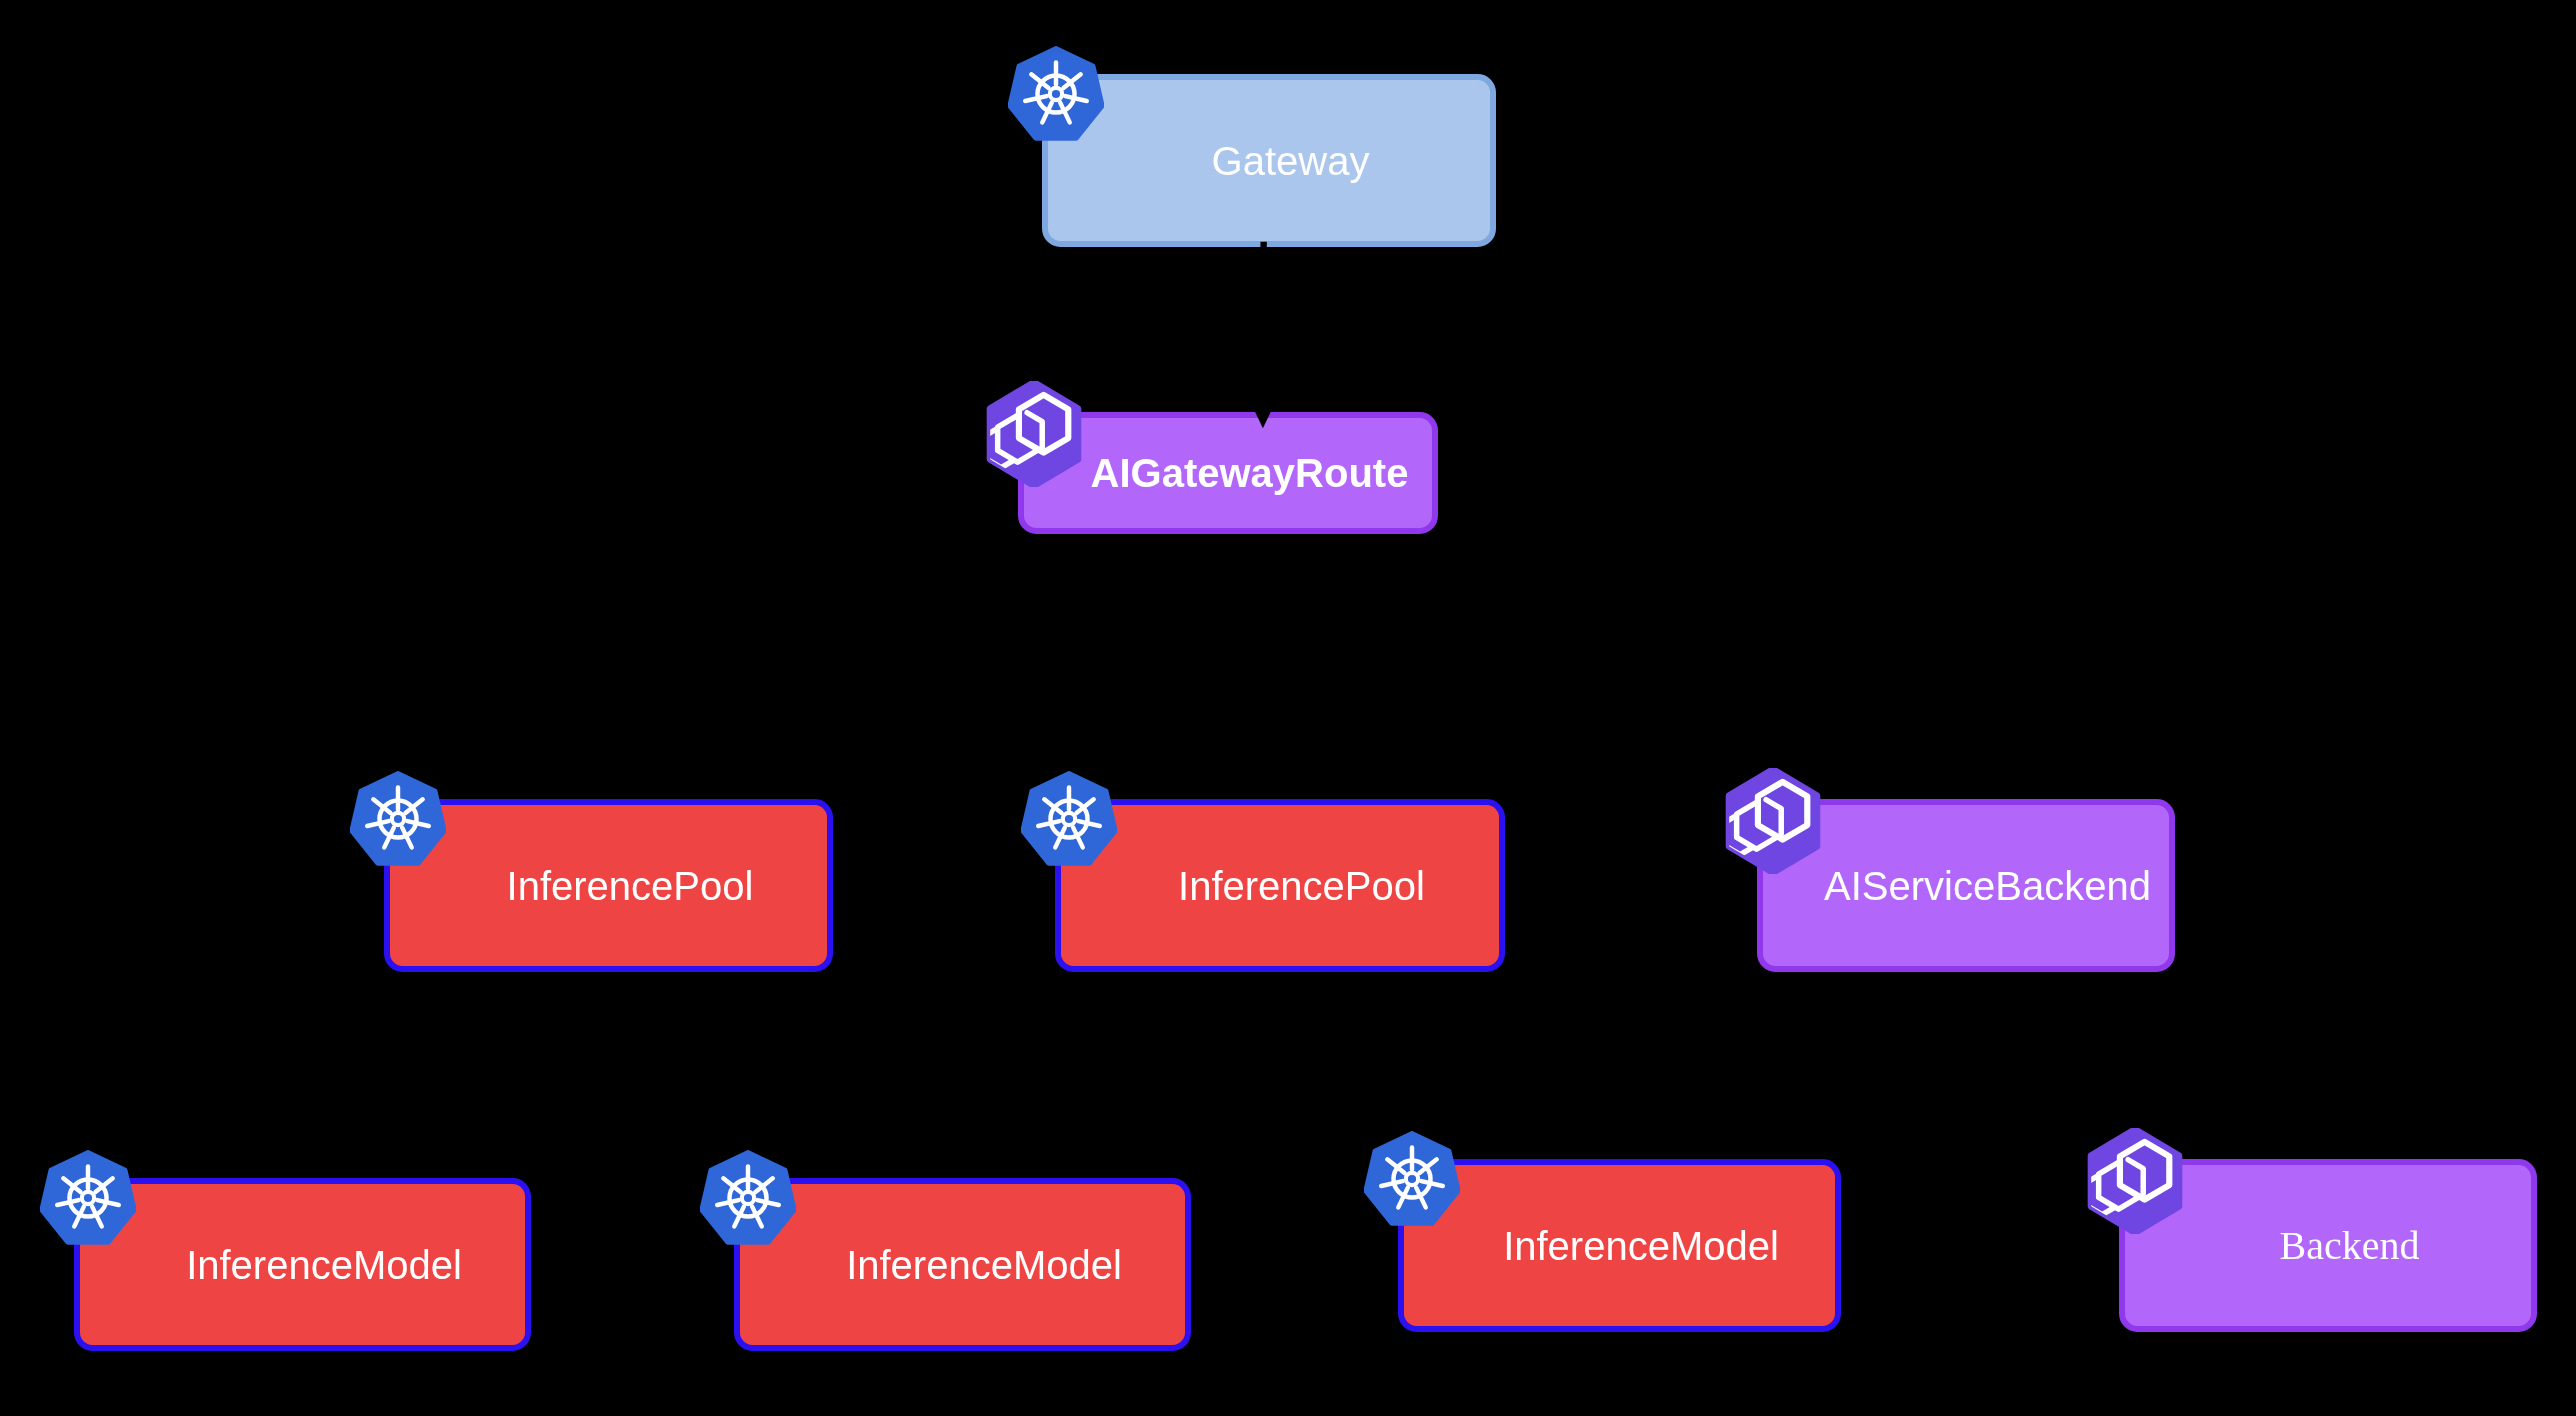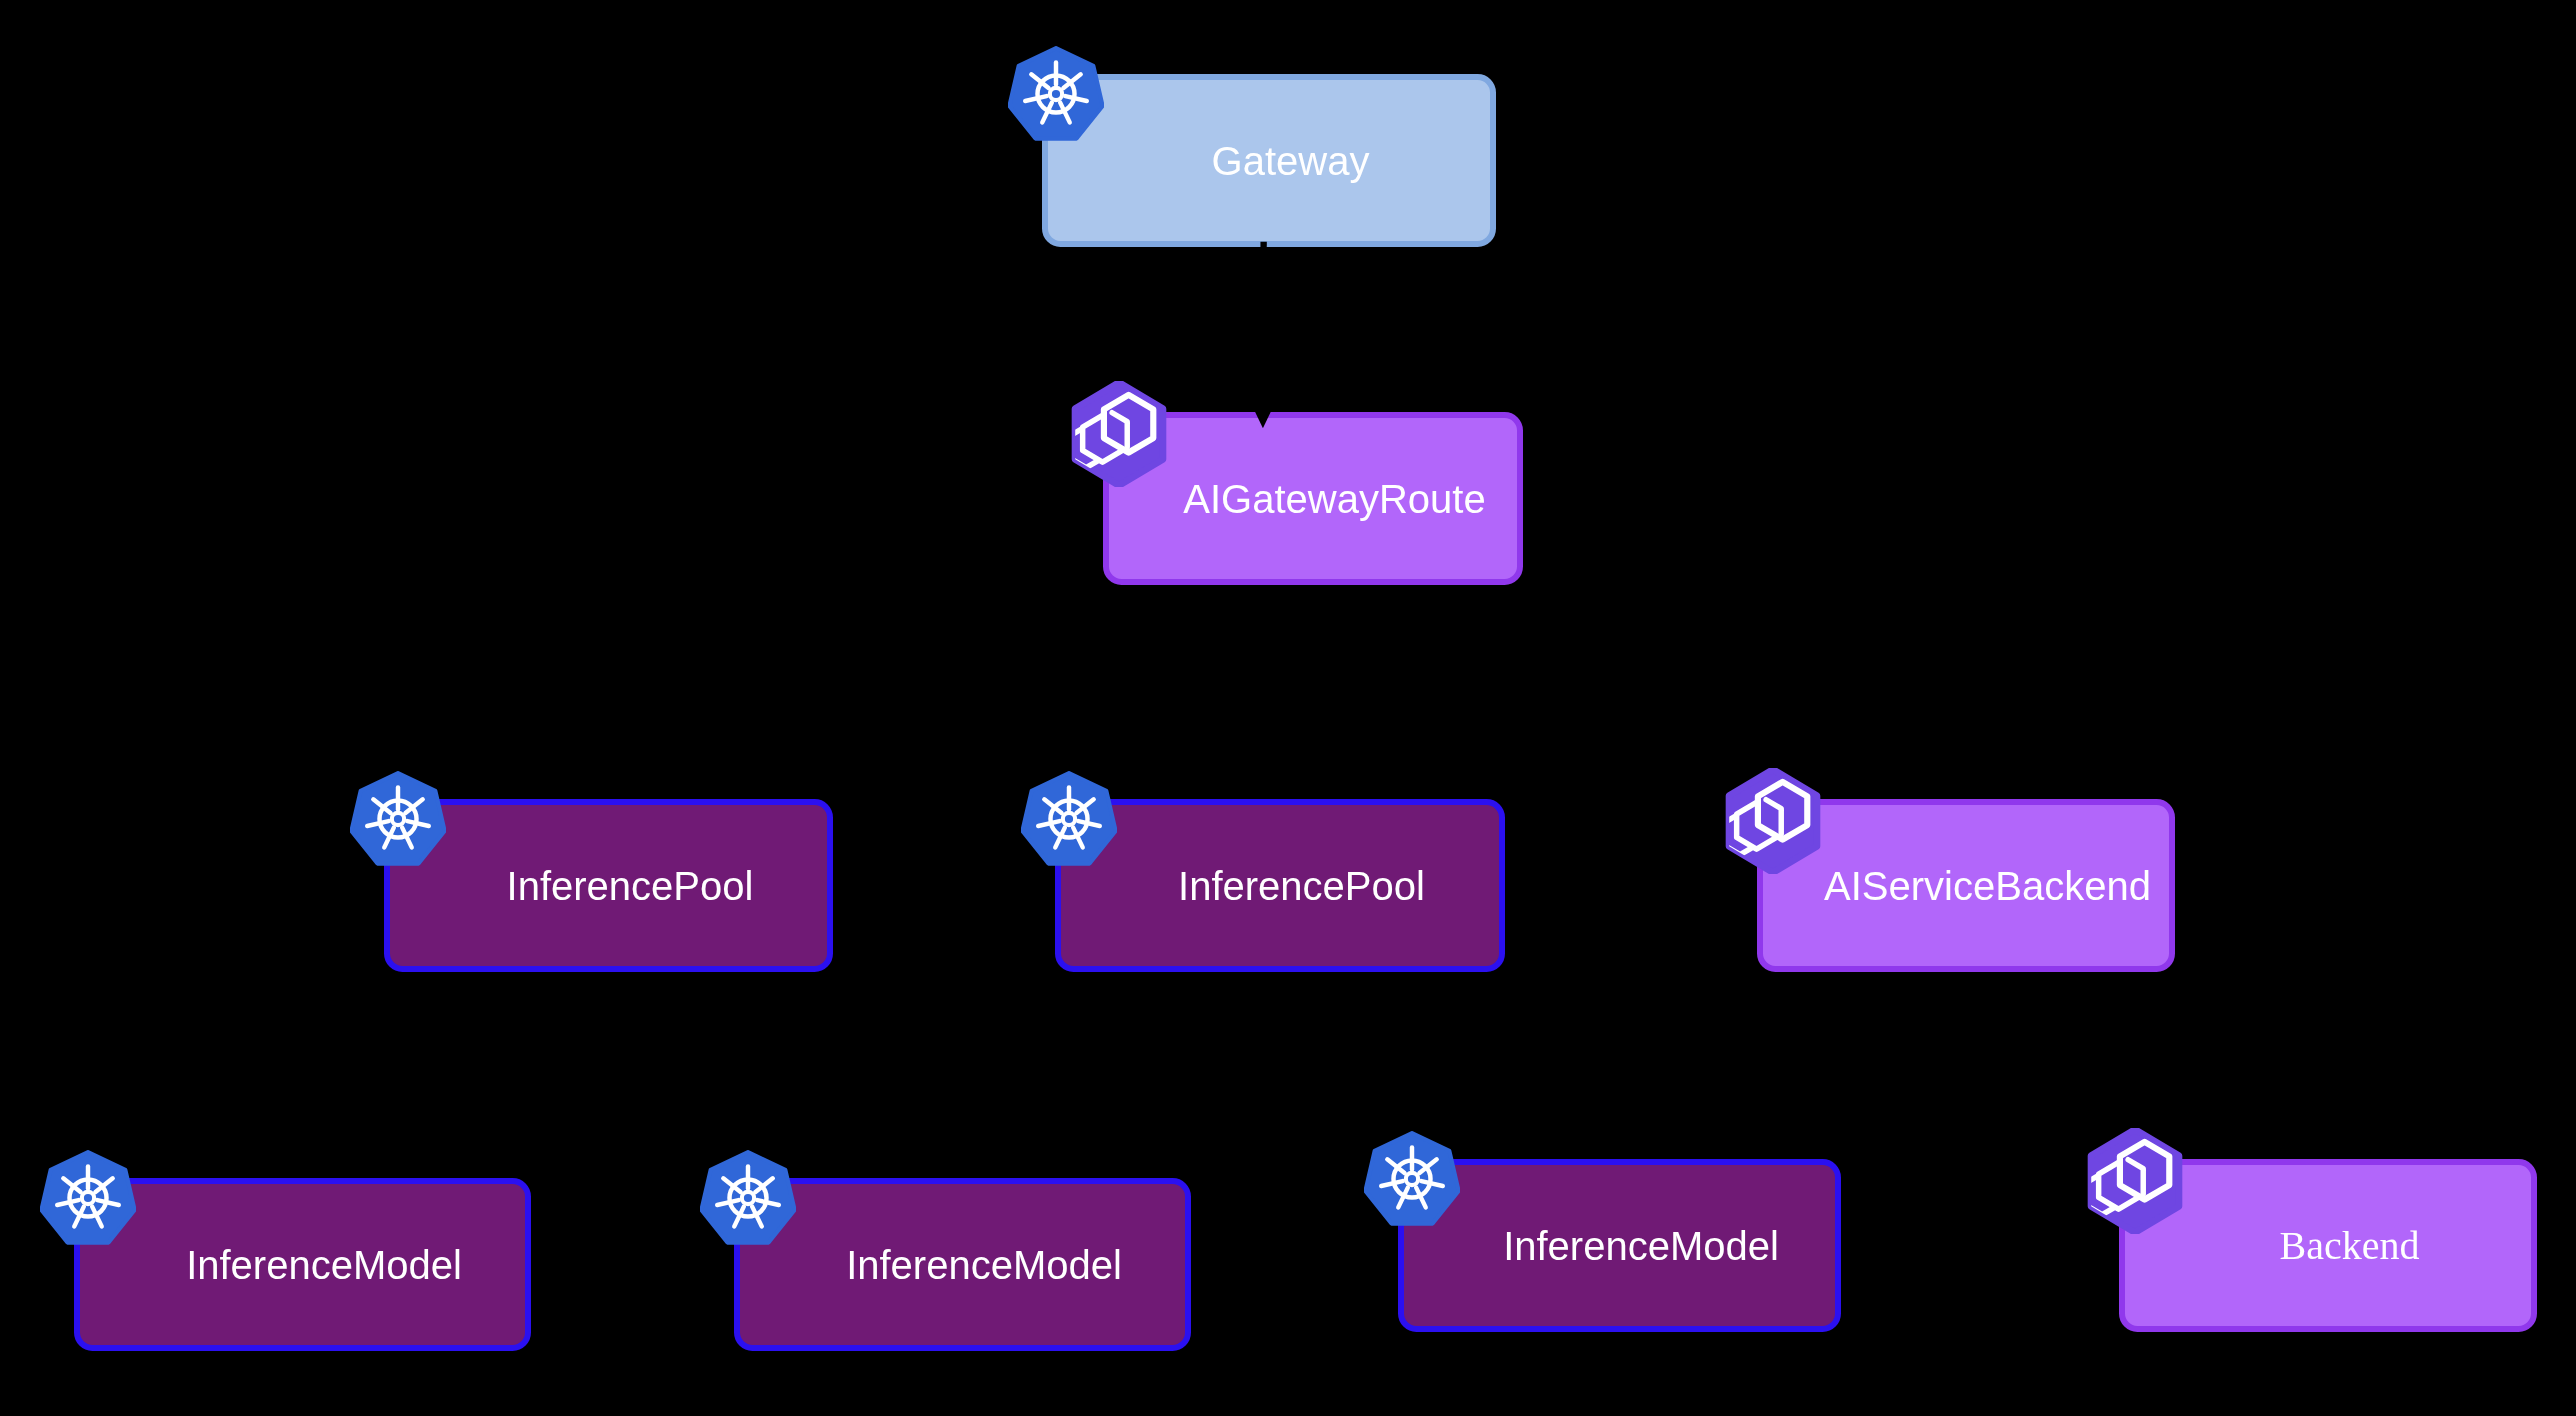--- a/index.html
+++ b/index.html
@@ -3,29 +3,29 @@
 <meta charset="utf-8">
 <style>
   html,body{margin:0;padding:0;background:#000;}
   .canvas{position:relative;width:2576px;height:1417px;background:#000;overflow:hidden;
           font-family:"Liberation Sans",sans-serif;}
   .edges{position:absolute;left:0;top:0;width:2576px;height:1417px;z-index:5;pointer-events:none;}
   .node{position:absolute;box-sizing:border-box;border-radius:18.4px;z-index:1;
         display:flex;align-items:center;justify-content:center;padding-left:43px;}
   .node .label{color:#ffffff;font-size:40px;line-height:1;white-space:nowrap;}
   .s-light{background:#abc6ec;border:6.4px solid #80a8e0;}
-  .s-blue {background:#701a75;border:6.4px solid #2b10f0;}
+  .s-blue {background:#ef4444;border:6.4px solid #2b10f0;}
   .s-envoy{background:#b266fa;border:6.4px solid #9038ec;}
   .badge{position:absolute;display:block;z-index:2;}
   .badge-k8s{left:-40px;top:-34px;width:96px;height:96px;}
   .badge-envoy{left:-38px;top:-37px;width:96px;height:106px;}
   .badge svg{display:block;width:100%;height:100%;}
   
   #n1{left:1042px;top:74px;width:454px;height:173px;}
-  #n2{left:1103px;top:412px;width:420px;height:173px;}
+  #n2{left:1018px;top:412px;width:420px;height:122px;font-weight:bold;}
   #n3{left:384px;top:799px;width:449px;height:173px;}
   #n4{left:1055px;top:799px;width:450px;height:173px;}
   #n5{left:1757px;top:799px;width:418px;height:173px;}
   #n6{left:74px;top:1178px;width:457px;height:173px;}
   #n7{left:734px;top:1178px;width:457px;height:173px;}
   #n8{left:1398px;top:1159px;width:443px;height:173px;}
   #n9{left:2119px;top:1159px;width:418px;height:173px;font-family:Liberation Serif, serif;}
 </style>
 </head>
 <body>

